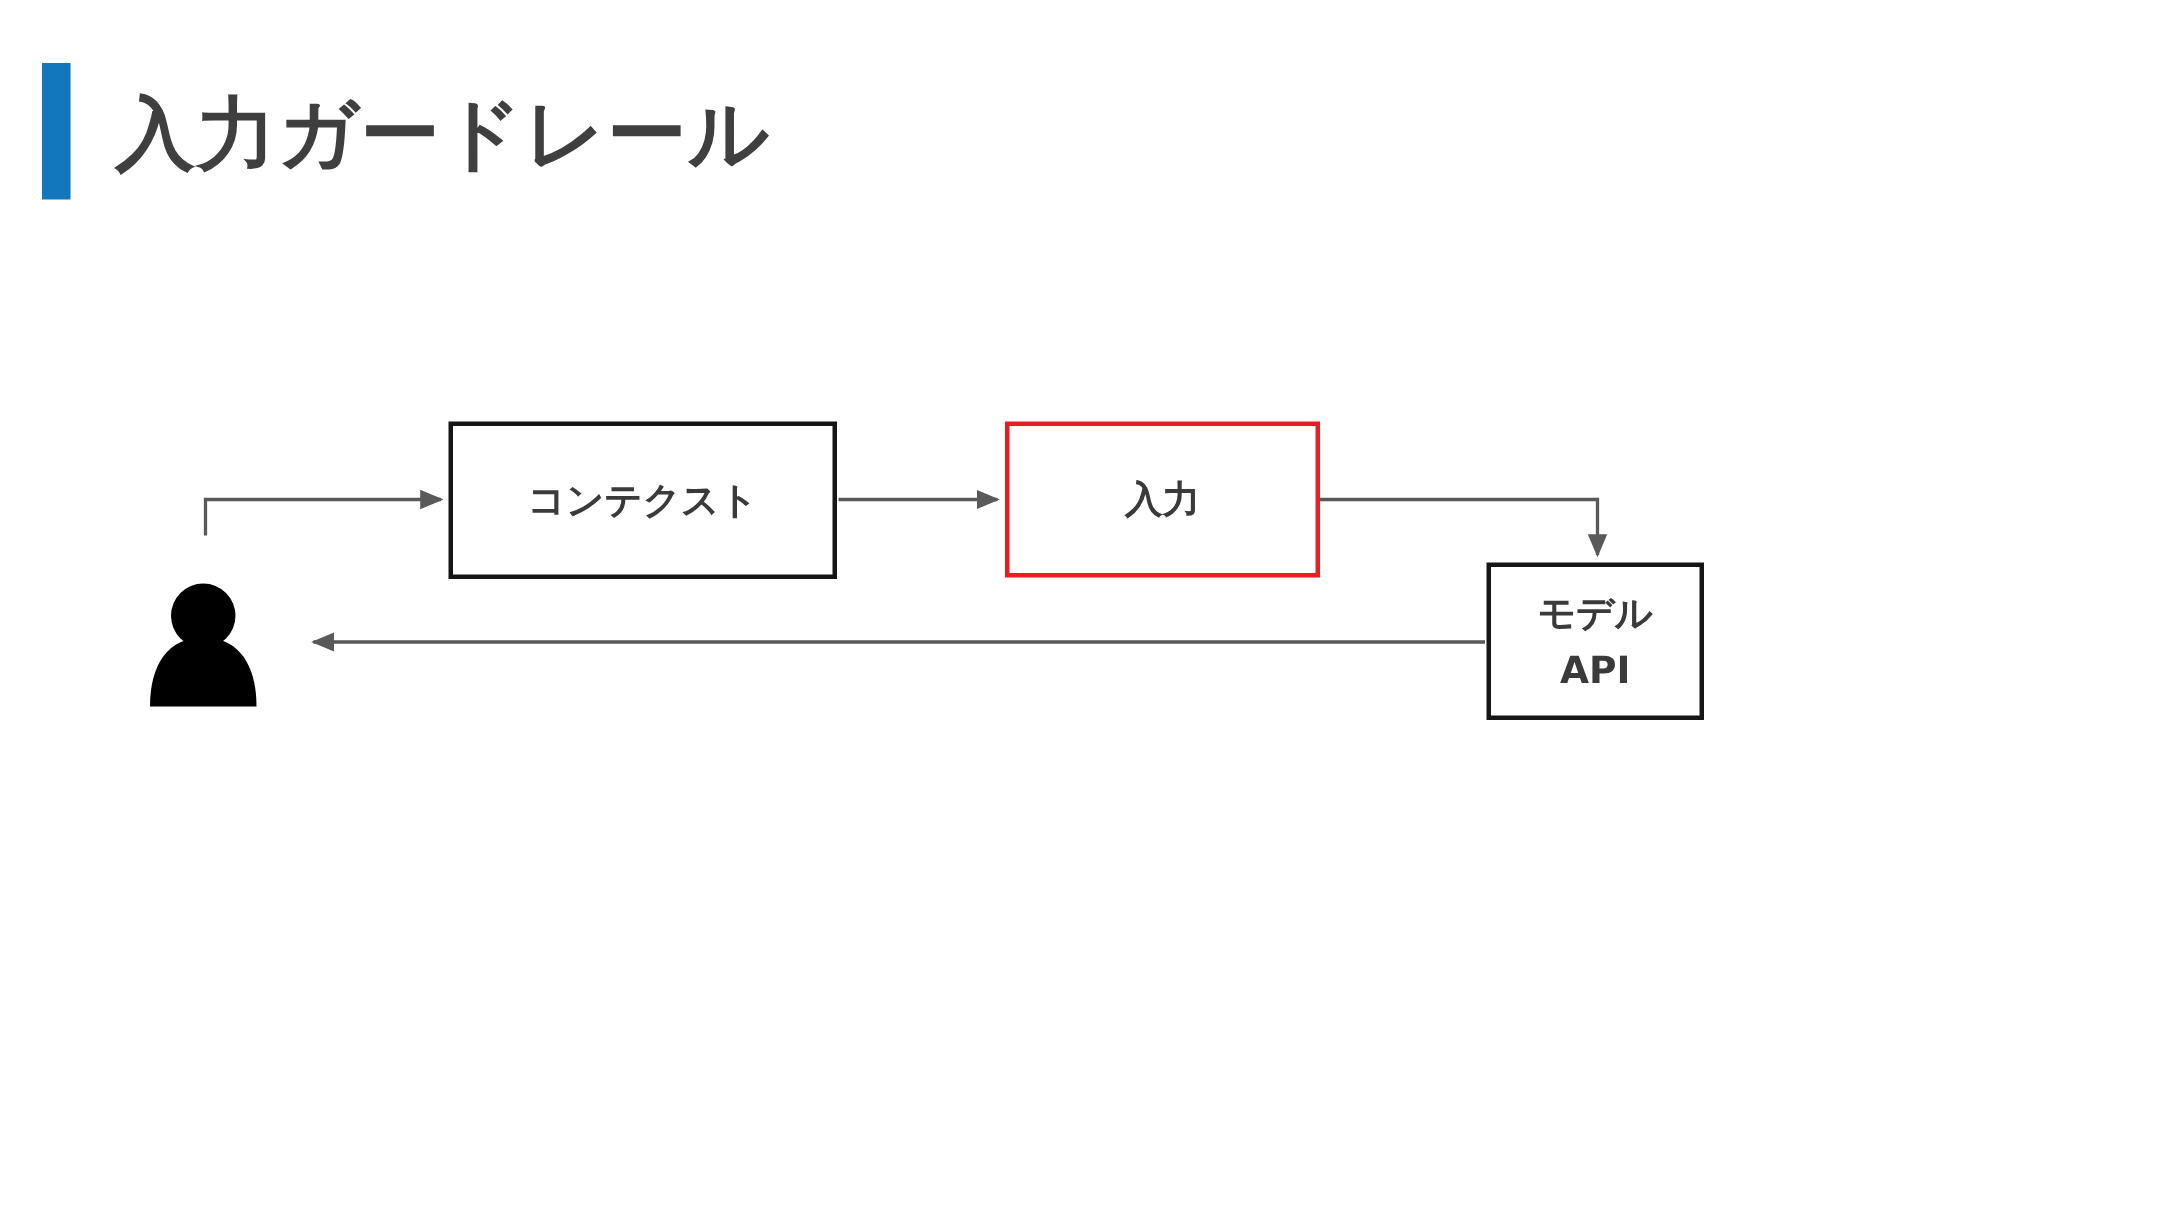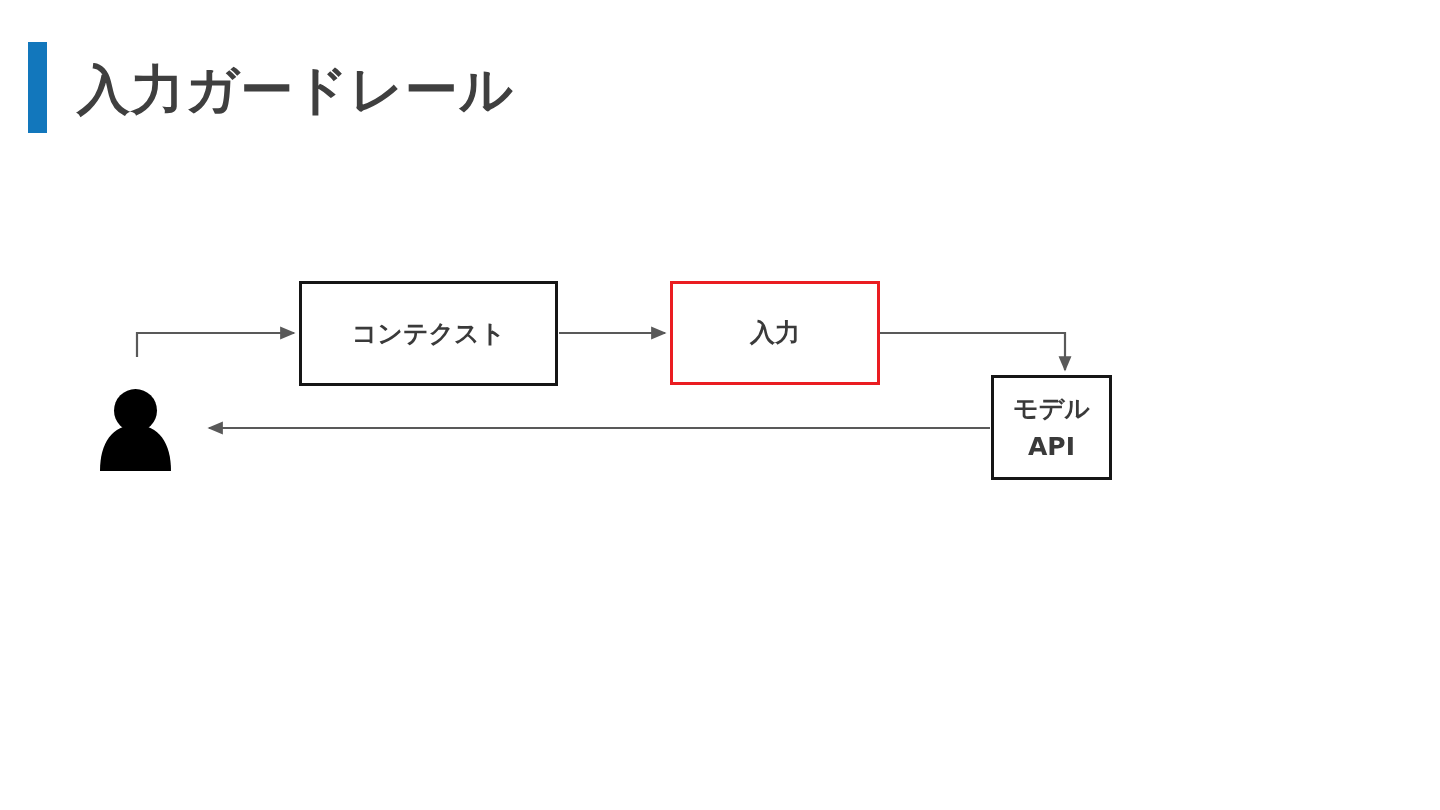--- a/index.html
+++ b/index.html
@@ -99,21 +99,21 @@
     width: 210px;
     height: 104px;
     border: 3px solid #ea1d21;
     font-size: 25px;
     line-height: 36px;
     gap: 16px;
   }
   #box-model-api {
     left: 969px;
     top: 375px;
-    width: 121px;
+    width: 145px;
     height: 105px;
     border: 3px solid #161616;
     font-size: 25px;
     line-height: 38px;
   }
 
   
   #user-icon {
     position: absolute;
     left: 76px;

